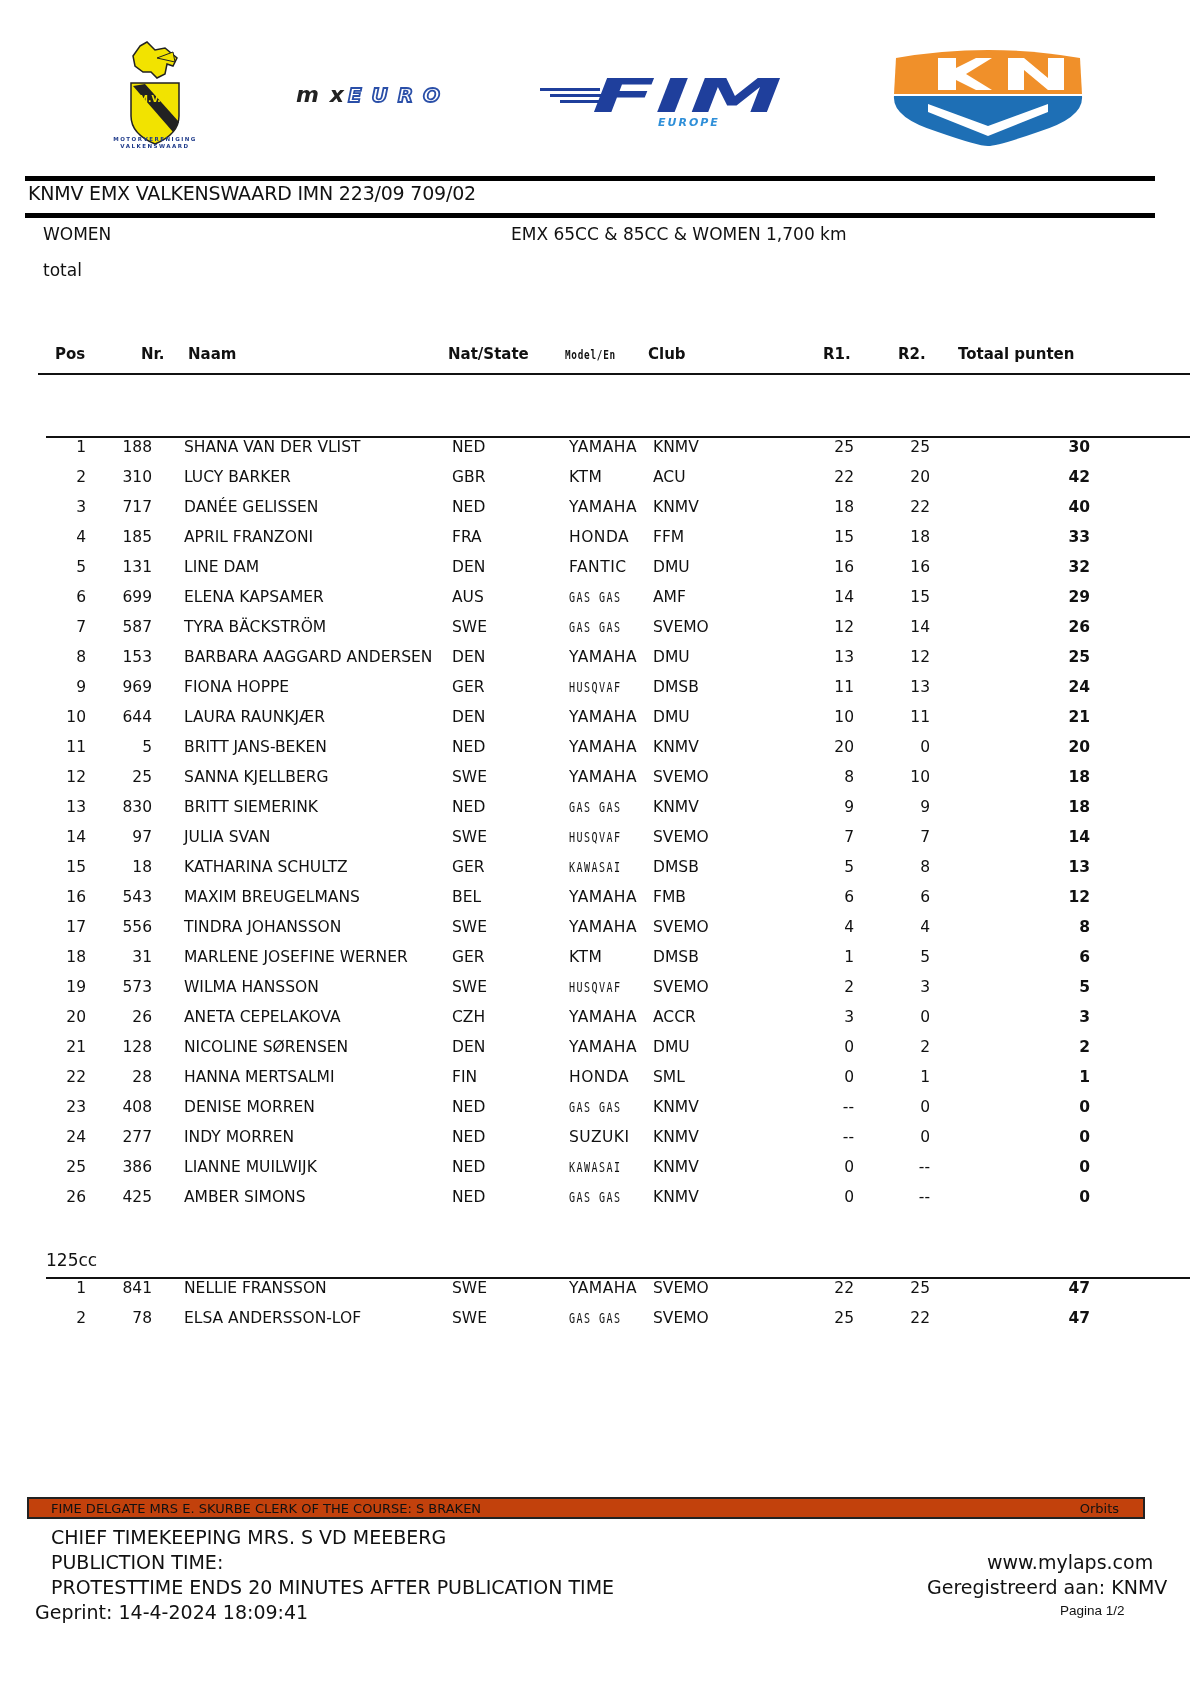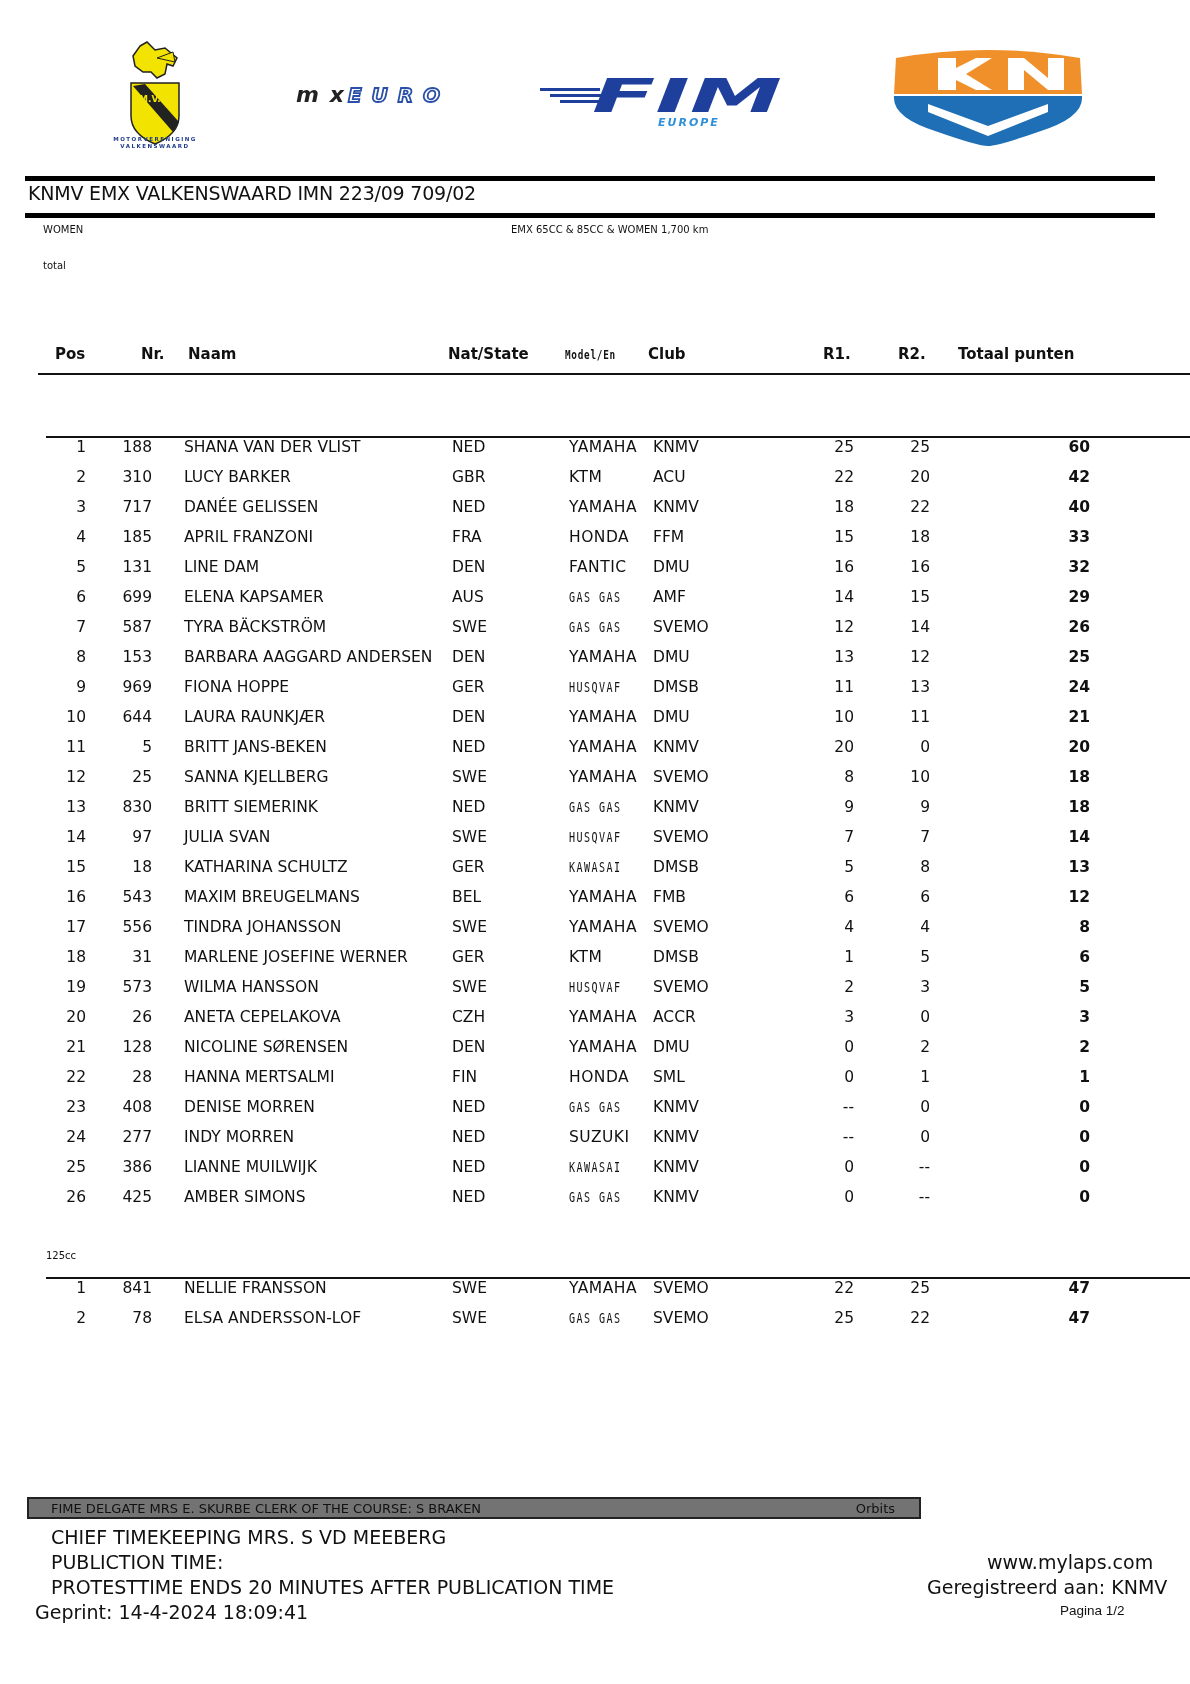--- a/index.html
+++ b/index.html
@@ -1,37 +1,37 @@
 <!DOCTYPE html>
 <html><head>
 <meta charset="utf-8">
 <style>
   html, body { margin: 0; padding: 0; background: #ffffff; }
   body { width: 1190px; height: 1684px; position: relative; font-family: "DejaVu Sans", sans-serif; color: #111; overflow: hidden; }
   .abs { position: absolute; }
   .logo { position: absolute; }
   .thick { position: absolute; left: 25px; width: 1130px; height: 5px; background: #000; }
   .title { position: absolute; left: 28px; top: 182px; font-size: 19px; letter-spacing: -0.2px; }
-  .small { font-size: 10px; }
+  .small { font-size: 17px; }
   .hdr { position: absolute; top: 345px; font-size: 15px; font-weight: bold; font-family: "DejaVu Sans", sans-serif; }
   .hdr.cond { font-family: "DejaVu Sans Mono", monospace; font-weight: bold; font-size: 13px; letter-spacing: 1px; transform: scaleX(0.72); transform-origin: left; top: 347px; }
   .rule { position: absolute; height: 2px; background: #111; }
   .row { position: absolute; left: 0; width: 1190px; height: 30px; font-size: 15.5px; }
   .row span { position: absolute; top: 0; white-space: nowrap; }
   .c-pos { width: 50px; left: 36px; text-align: right; }
   .c-nr { width: 60px; left: 92px; text-align: right; }
   .c-name { left: 184px; }
   .c-nat { left: 452px; }
   .c-model { left: 569px; letter-spacing: 0.5px; }
   .c-model.cond { font-family: "DejaVu Sans Mono", monospace; font-size: 14px; letter-spacing: 2px; transform: scaleX(0.72); transform-origin: left; top: 1px; }
   .c-club { left: 653px; }
   .c-r1 { width: 60px; left: 794px; text-align: right; }
   .c-r2 { width: 60px; left: 870px; text-align: right; }
   .c-tot { width: 70px; left: 1020px; text-align: right; font-weight: bold; }
-  .footer-bar { position: absolute; left: 27px; top: 1497px; width: 894px; height: 22px; background: #737373; border: 2px solid #222; box-sizing: border-box; text-align: right; }
+  .footer-bar { position: absolute; left: 27px; top: 1497px; width: 1118px; height: 22px; background: #c2410c; border: 2px solid #222; box-sizing: border-box; text-align: right; }
   .footer-bar .left { position: absolute; left: 22px; top: 2px; font-size: 13px; }
   .footer-bar .right { position: absolute; right: 24px; top: 2px; font-size: 13px; }
   .foot { position: absolute; font-size: 19px; }
   .foot-sans { font-family: "Liberation Sans", sans-serif; font-size: 13.5px; }
 </style>
 </head>
 <body>
 
 <div class="logo" style="left:95px;top:38px;width:120px;height:118px;">
   <svg width="120" height="118" viewBox="0 0 120 118">
@@ -98,21 +98,21 @@
 <div id="women-rows">
     <div class="row" style="top: 438px;">
       <span class="c-pos">1</span>
       <span class="c-nr">188</span>
       <span class="c-name">SHANA VAN DER VLIST</span>
       <span class="c-nat">NED</span>
       <span class="c-model">YAMAHA</span>
       <span class="c-club">KNMV</span>
       <span class="c-r1">25</span>
       <span class="c-r2">25</span>
-      <span class="c-tot">60</span>
+      <span class="c-tot">30</span>
     </div>
     <div class="row" style="top: 468px;">
       <span class="c-pos">2</span>
       <span class="c-nr">310</span>
       <span class="c-name">LUCY BARKER</span>
       <span class="c-nat">GBR</span>
       <span class="c-model">KTM</span>
       <span class="c-club">ACU</span>
       <span class="c-r1">22</span>
       <span class="c-r2">20</span>

